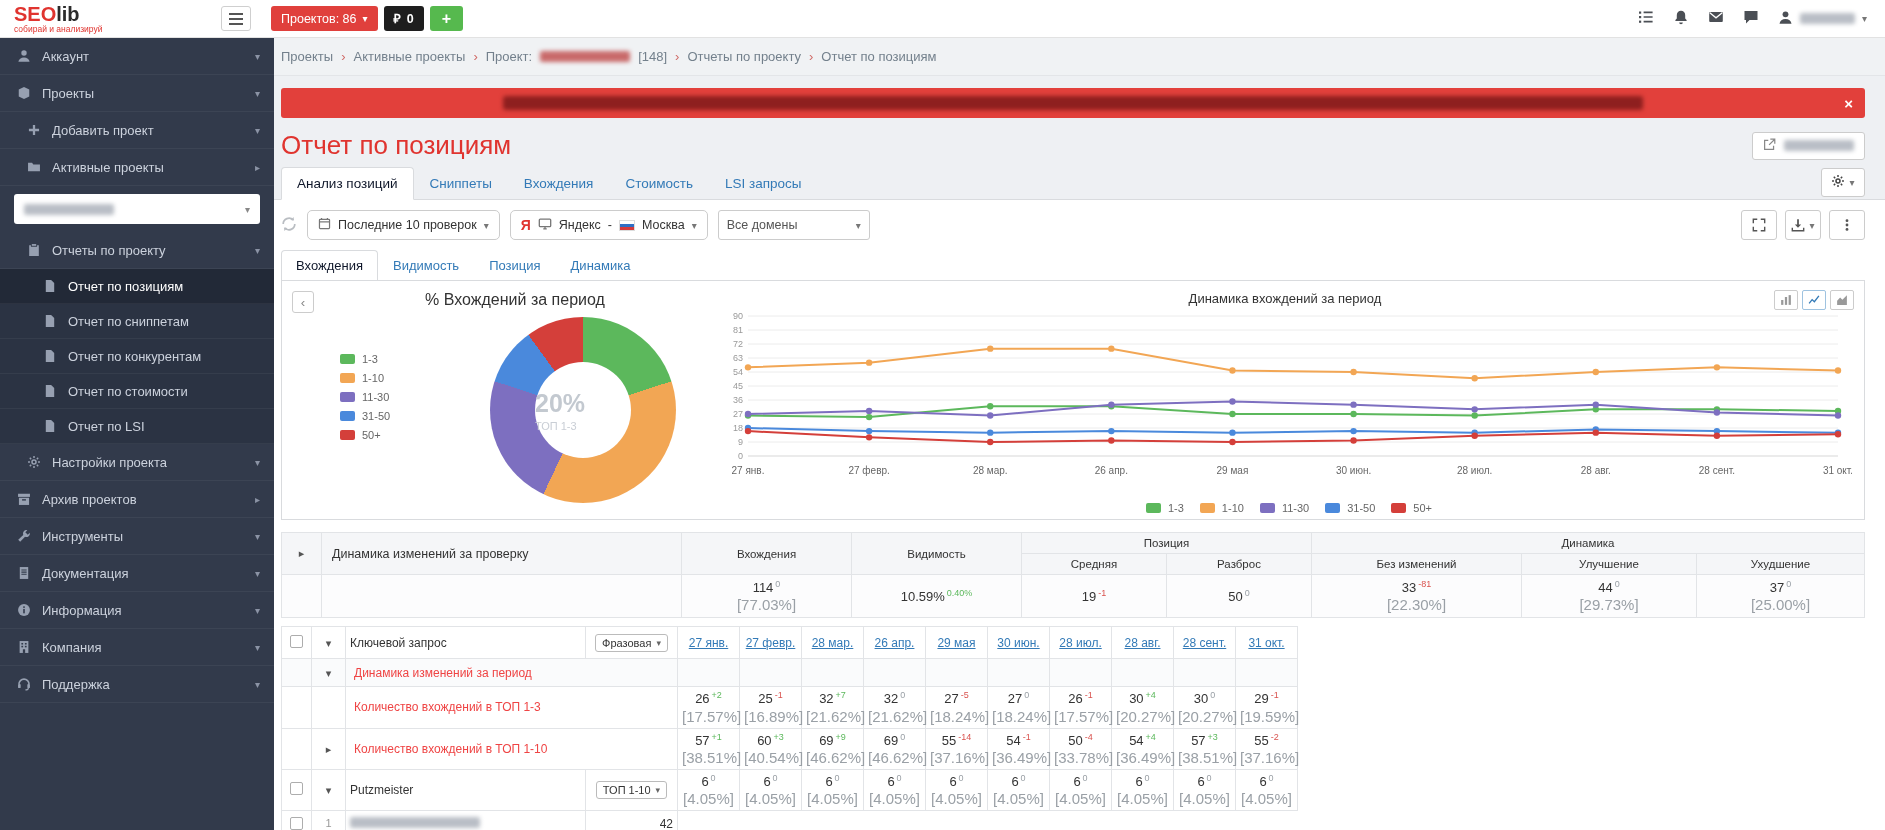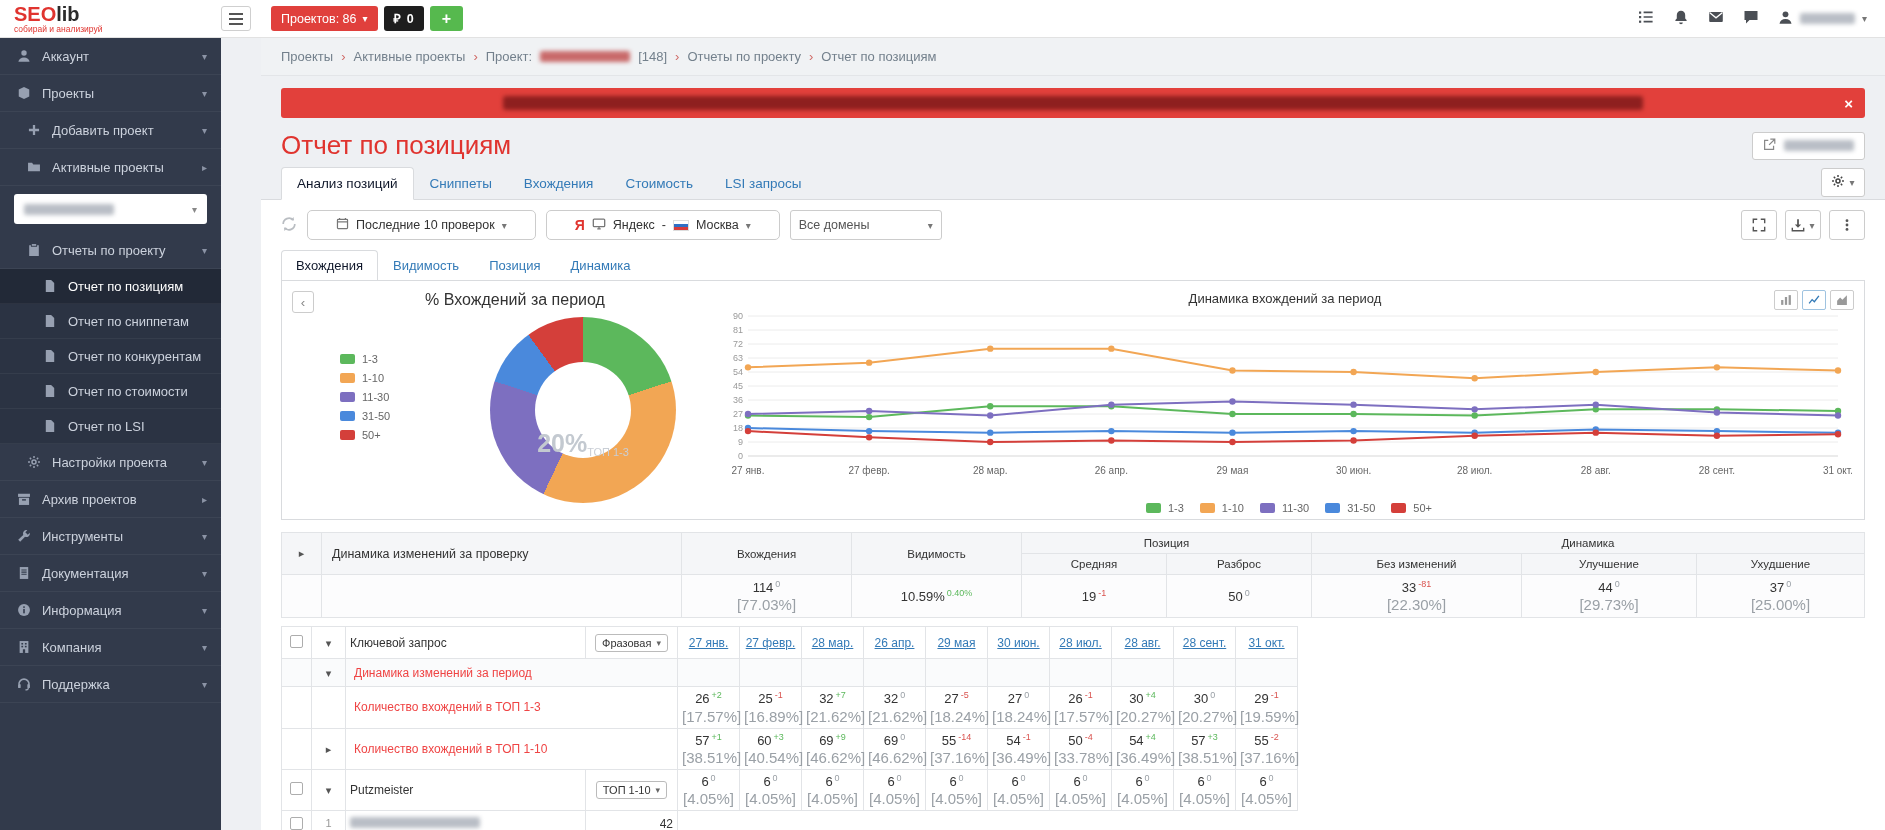--- a/index.html
+++ b/index.html
@@ -26,21 +26,21 @@
     padding:0 10px;cursor:pointer;font-family:inherit}
   .btn-red{background:#e0403c;color:#fff;margin-left:10px}
   .btn-red .caret{color:#fff}
   .btn-black{background:#1e1e1e;color:#fff;margin-left:6px;font-weight:bold}
   .btn-green{background:#56b94e;color:#fff;margin-left:6px;font-size:16px;font-weight:bold;padding:0 12px}
   .tb-right{margin-left:auto;display:flex;align-items:center;gap:19px;padding-right:18px;color:#4b4f55}
   .tb-ic{cursor:pointer;color:#4b4f55}
   .tb-user{display:flex;align-items:center;gap:7px;cursor:pointer}
 
   
-  .sidebar{position:fixed;top:38px;left:0;bottom:0;width:221px;background:#323a4b;overflow:hidden;z-index:10}
+  .sidebar{position:fixed;top:38px;left:0;bottom:0;width:274px;background:#323a4b;overflow:hidden;z-index:10}
   .sb-item{display:flex;align-items:center;height:37px;padding:0 14px 0 16px;color:#ccd2dd;font-size:13px;
     border-bottom:1px solid rgba(255,255,255,.05);cursor:pointer}
   .sb-item .icn{width:16px;margin-right:10px;color:#97a0b1}
   .sb-label{flex:1;white-space:nowrap;overflow:hidden}
   .sb-caret{color:#8b93a5;font-size:10px}
   .sb-item.lvl1{padding-left:26px}
   .sb-item.lvl2{padding-left:42px;height:35px;background:#2b3343}
   .sb-item.active{background:#222937;color:#fff}
   .sb-select{margin:8px 14px;height:30px;background:#fff;border-radius:3px;display:flex;align-items:center;
     justify-content:space-between;padding:0 10px;cursor:pointer}
@@ -71,21 +71,21 @@
   .tab.active{background:#fff;border-color:#d9dbde;border-bottom-color:#fff;color:#0f172a}
   .gear-btn{position:absolute;right:20px;top:1px;width:44px;height:29px;border:1px solid #ccc;border-radius:3px;
     background:#fff;display:inline-flex;align-items:center;justify-content:center;gap:4px;color:#444;cursor:pointer}
 
   .workspace{background:#fff;flex:1;padding:10px 20px 0;overflow:hidden}
 
   
   .toolbar{display:flex;align-items:center;gap:10px}
   .icon-btn{color:#b9bdc2;background:none;border:none;cursor:pointer;display:inline-flex}
   .drop{height:30px;border:1px solid #ccc;border-radius:5px;background:#fff;display:inline-flex;align-items:center;
-    gap:7px;padding:0 28px;font-size:12.5px;color:#333;cursor:pointer}
+    gap:7px;padding:0 10px;font-size:12.5px;color:#333;cursor:pointer}
   .drop .icn{color:#777}
   .ya{color:#e0342f;font-weight:bold;font-size:14px}
   .flag{width:16px;height:11px;border:1px solid #ddd;display:inline-block;
     background:linear-gradient(#fff 33%,#2f6fc4 33% 66%,#d53b3b 66%)}
   .sel{width:152px;height:30px;border:1px solid #ccc;border-radius:3px;background:#fff;display:inline-flex;
     align-items:center;justify-content:space-between;padding:0 8px;font-size:12.5px;color:#555;cursor:pointer}
   .tb-actions{margin-left:auto;display:flex;gap:8px}
   .sq-btn{height:30px;min-width:36px;border:1px solid #ccc;border-radius:3px;background:#fff;display:inline-flex;
     align-items:center;justify-content:center;gap:4px;color:#555;cursor:pointer}
 
@@ -98,21 +98,21 @@
   .chart-box{border:1px solid #d9dbde;margin-top:-1px;height:240px;position:relative;display:flex;background:#fff}
   .cb-left{width:430px;position:relative;flex:none}
   .collapse-btn{position:absolute;left:10px;top:10px;width:22px;height:22px;border:1px solid #ccc;border-radius:3px;
     background:#fff;color:#888;display:flex;align-items:center;justify-content:center;cursor:pointer}
   .donut-title{text-align:center;margin-top:10px;font-size:16px;color:#333;padding-left:36px}
   .donut-legend{position:absolute;left:58px;top:72px;display:flex;flex-direction:column;gap:7px;font-size:11px;color:#666}
   .lg-row{display:flex;align-items:center;gap:7px}
   .sw{width:15px;height:10px;border-radius:2px;display:inline-block}
   .donut{position:absolute;left:208px;top:36px;width:186px;height:186px;border-radius:50%}
   .donut-hole{position:absolute;left:50%;top:50%;transform:translate(-50%,-50%);width:96px;height:96px;background:#fff;
-    border-radius:50%;display:flex;align-items:flex-end;justify-content:center}
+    border-radius:50%;display:flex;flex-direction:column;align-items:flex-start;justify-content:center}
   .dh-val{font-size:25px;font-weight:bold;color:#c3c9d0}
   .dh-lbl{font-size:11px;color:#c9ced5;margin-top:2px}
   .cb-right{flex:1;position:relative;padding:10px 14px 0 6px}
   .line-title{text-align:center;font-size:13px;color:#333}
   .chart-type-btns{position:absolute;right:12px;top:9px;display:flex;gap:4px}
   .ct-btn{width:24px;height:20px;border:1px solid #ccc;border-radius:2px;background:#fff;color:#999;display:flex;
     align-items:center;justify-content:center;cursor:pointer}
   .ct-btn.active{color:#337ab7;border-color:#9fc3e0}
   .line-legend{position:absolute;bottom:5px;left:0;right:0;display:flex;justify-content:center;gap:16px;
     font-size:11px;color:#666}

